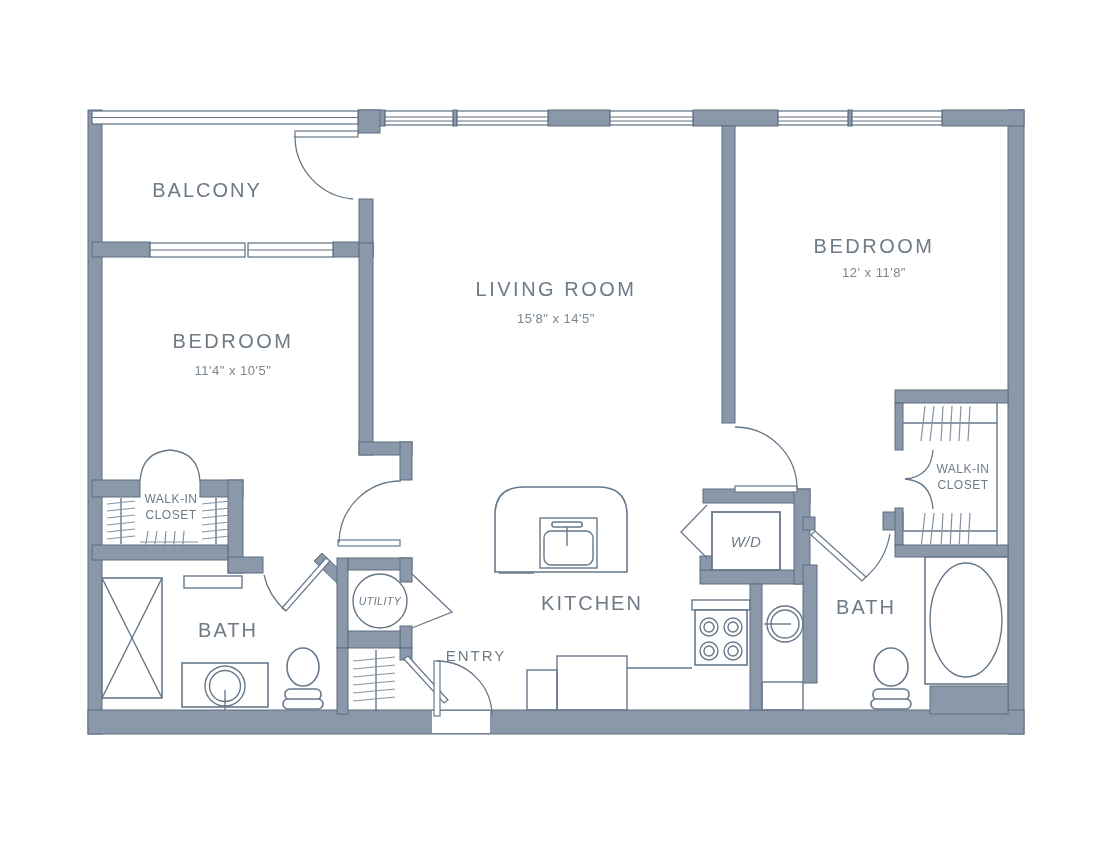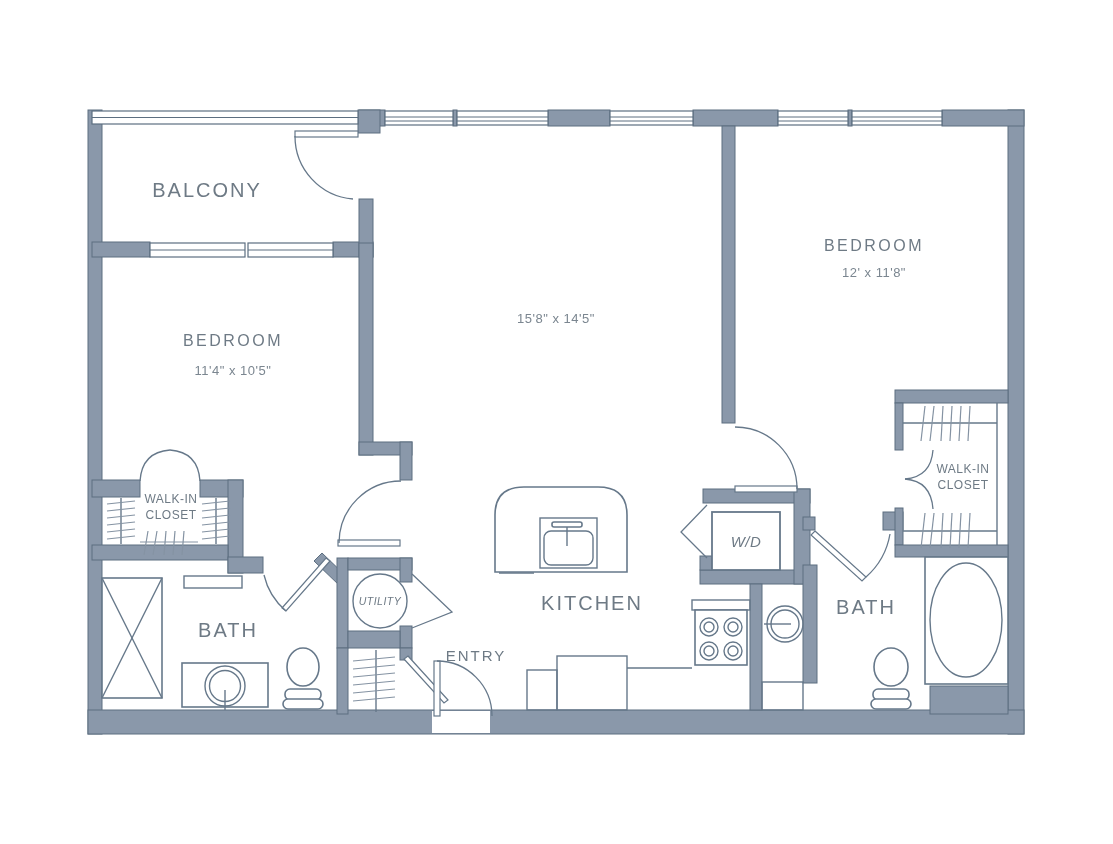--- a/index.html
+++ b/index.html
@@ -13,21 +13,21 @@
   .wl{stroke:var(--wall-stroke);stroke-width:1;fill:none;}
   .fx{fill:#fff;stroke:var(--line);stroke-width:1.6;}
   .fx2{fill:none;stroke:var(--line);stroke-width:1.4;}
   .leaf{fill:#fff;stroke:var(--line);stroke-width:1.2;}
   .arc{fill:none;stroke:var(--line);stroke-width:1.3;}
   .hash{stroke:var(--hash);stroke-width:1.2;fill:none;}
   .notch{fill:#fff;}
   
   .lbl{position:absolute;transform:translate(-50%,-50%);color:var(--text);
        text-align:center;white-space:nowrap;user-select:none;}
-  .room{font-size:16px;letter-spacing:2.5px;}
+  .room{font-size:20px;letter-spacing:2.5px;}
   .room-sm{font-size:20px;letter-spacing:2px;}
   .dim{font-size:13px;letter-spacing:.5px;color:var(--dims);}
   .wic{font-size:12px;letter-spacing:.5px;white-space:normal;width:84px;line-height:16px;}
   .tiny{font-size:10.5px;letter-spacing:.5px;}
   .wd{font-size:15px;letter-spacing:.5px;font-style:italic;}
   .entry{font-size:15px;letter-spacing:2px;}
 </style>
 </head>
 <body>
 
@@ -276,20 +276,21 @@
           <line x1="970" y1="513" x2="968" y2="548"></line>
       </g>
     </g>
   </svg>
 
   <div class="lbl room-sm" style="left:207px;top:190px;">BALCONY</div>
 
   <div class="lbl room" style="left:233px;top:341px;">BEDROOM</div>
   <div class="lbl dim" style="left:233px;top:370px;">11'4" x 10'5"</div>
 
+  <div class="lbl room" style="left:556px;top:289px;">LIVING ROOM</div>
   <div class="lbl dim" style="left:556px;top:318px;">15'8" x 14'5"</div>
 
   <div class="lbl room" style="left:874px;top:246px;">BEDROOM</div>
   <div class="lbl dim" style="left:874px;top:272px;">12' x 11'8"</div>
 
   <div class="lbl wic" style="left:171px;top:507px;">WALK-IN CLOSET</div>
   <div class="lbl wic" style="left:963px;top:477px;">WALK-IN CLOSET</div>
 
   <div class="lbl room-sm" style="left:228px;top:630px;">BATH</div>
   <div class="lbl room-sm" style="left:866px;top:607px;">BATH</div>

